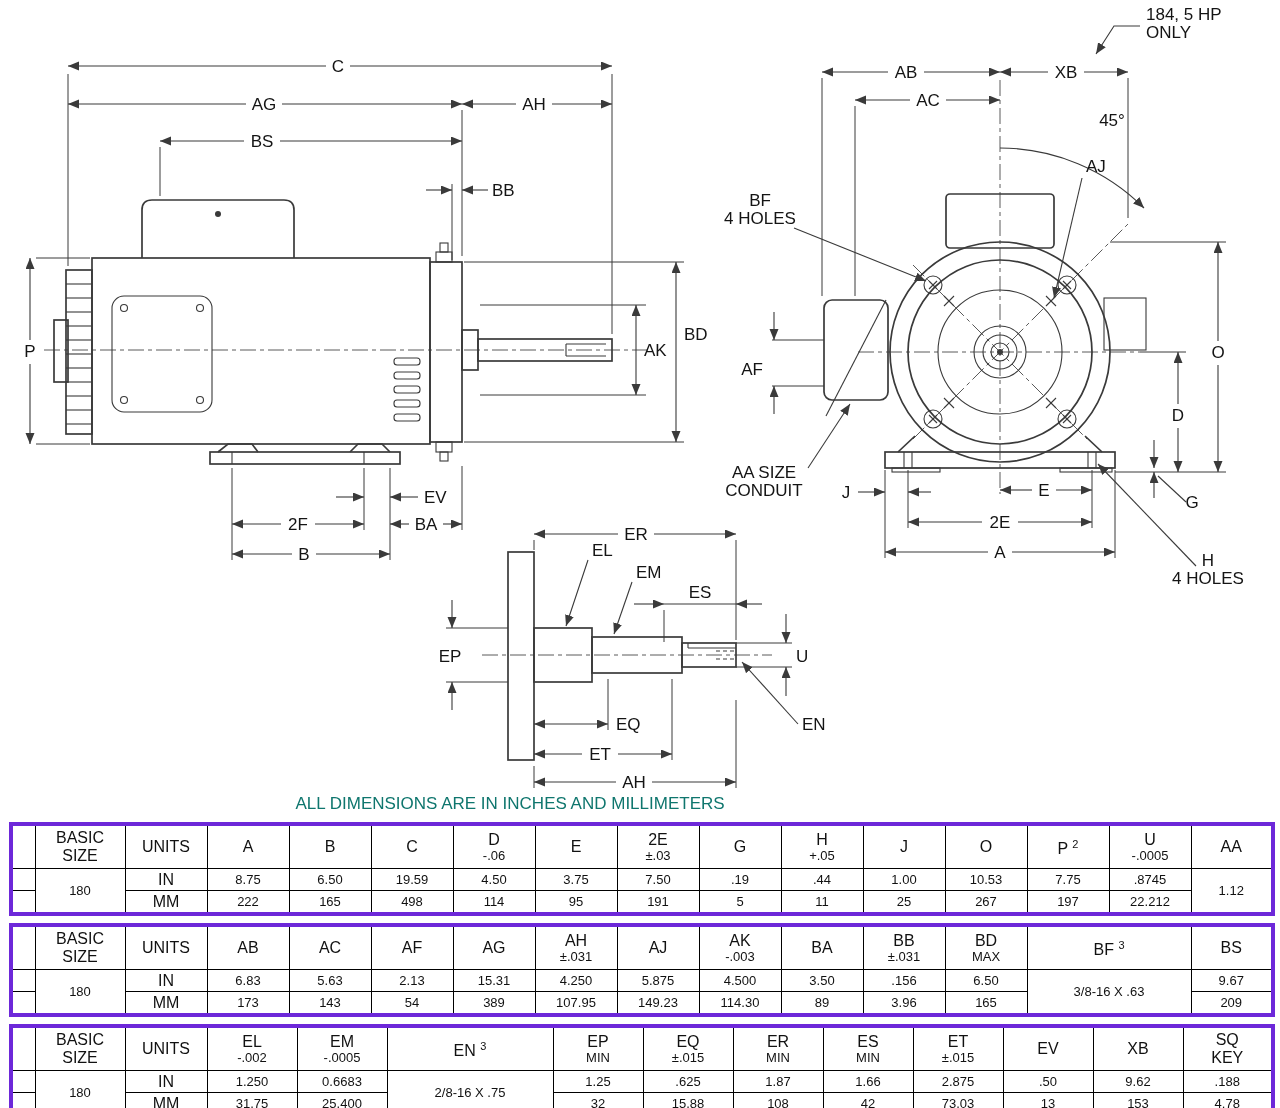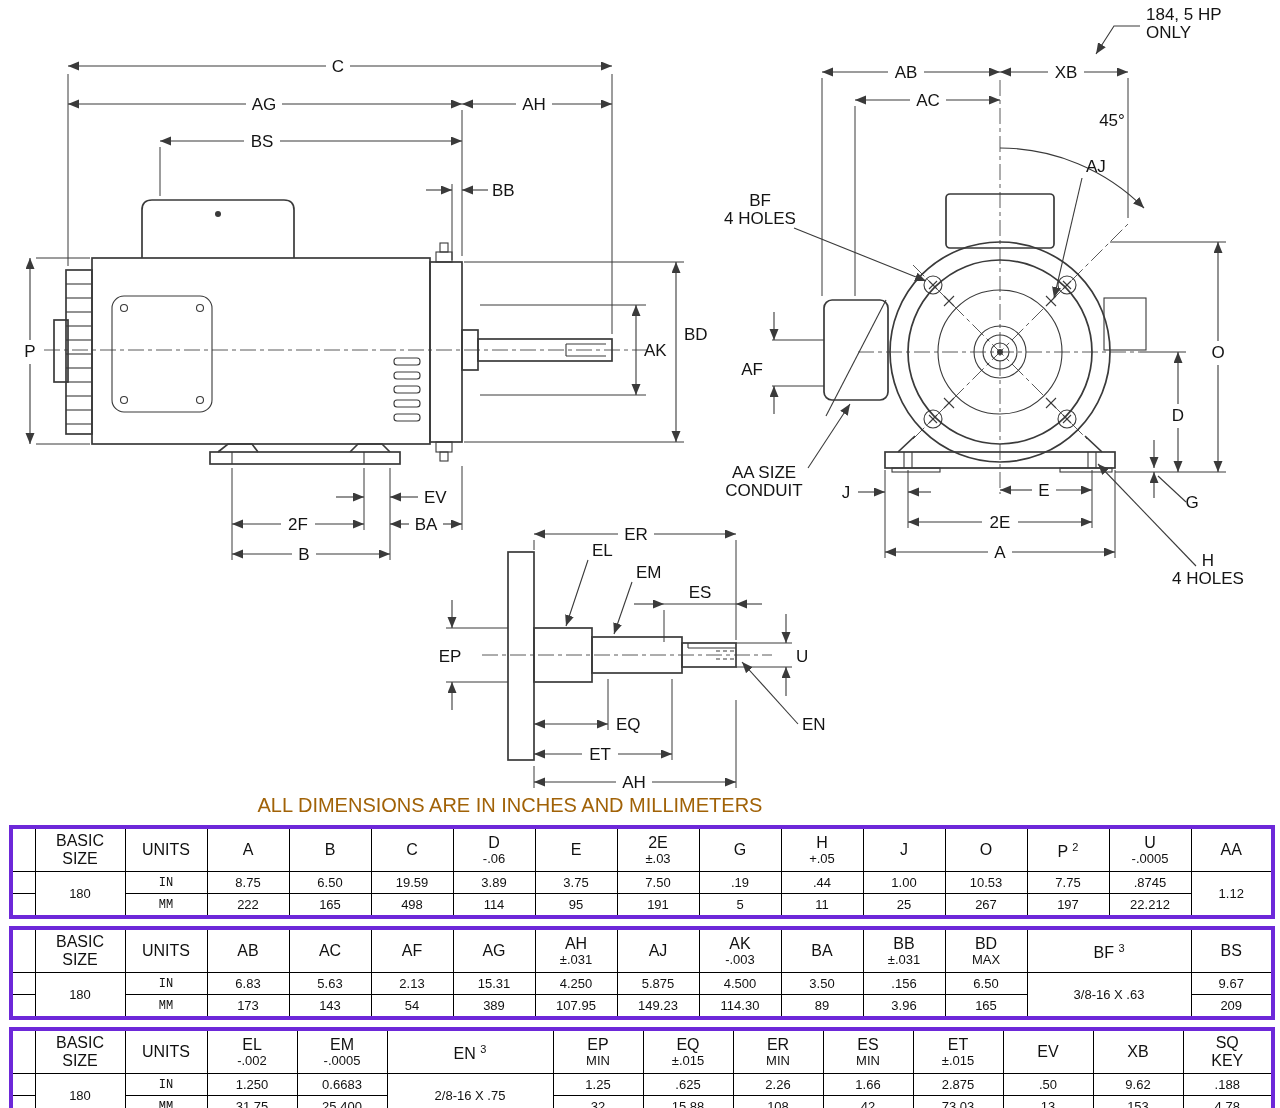--- a/index.html
+++ b/index.html
@@ -6,30 +6,30 @@
   body { width:1280px; font-family:"Liberation Sans", sans-serif; color:#141414; }
   svg { display:block; }
   svg text { font-family:"Liberation Sans", sans-serif; font-size:17px; fill:#141414; }
   .p  { fill:none; stroke:#3a3a3a; stroke-width:1.7; }
   .pt { fill:none; stroke:#3a3a3a; stroke-width:1.1; }
   .d  { fill:none; stroke:#3a3a3a; stroke-width:1.1; }
   .e  { fill:none; stroke:#3a3a3a; stroke-width:1; }
   .cl { fill:none; stroke:#5a5a5a; stroke-width:1; stroke-dasharray:16 4 4 4; }
   .dsh{ stroke-dasharray:4 3; }
   .fdot { fill:#3a3a3a; stroke:none; }
-  .note { width:1020px; text-align:center; font-size:20px; margin:2px 0 8px 0; color:#a16207; }
+  .note { width:1020px; text-align:center; font-size:17px; margin:2px 0 8px 0; color:#0f766e; }
   .tables { margin-left:9px; width:1262px; }
   table.dim { width:1262px; border-collapse:collapse; table-layout:fixed; margin-bottom:7px; border:4px solid #6d28d9; }
   table.dim th, table.dim td { border:1px solid #000; text-align:center; vertical-align:middle; padding:0; font-weight:normal; color:#111; }
   table.dim th { height:42px; }
   .h1 { font-size:16px; line-height:18px; }
   .h1 sup { font-size:11px; }
   .h2 { font-size:13px; line-height:14px; }
   td.data { font-size:13px; height:21px; }
-  td.units { font-size:12px;font-family:Liberation Mono, monospace; }
+  td.units { font-size:16px; }
   td.nc { }
 </style>
 </head>
 <body>
 
 <svg width="1280" height="792" viewBox="0 0 1280 792">
   <defs>
     <marker id="ar" markerUnits="userSpaceOnUse" markerWidth="12" markerHeight="10" refX="11" refY="4.5" orient="auto">
       <path d="M0,0 L11,4.5 L0,9 Z" fill="#3a3a3a"></path>
     </marker>
@@ -392,21 +392,21 @@
             <div class="h1">AA</div>
           </th>
     </tr>
     <tr>
       <td class="nc"></td>
       <td class="data" rowspan="2">180</td>
       <td class="data units">IN</td>
       <td class="data">8.75</td>
       <td class="data">6.50</td>
       <td class="data">19.59</td>
-      <td class="data">3.89</td>
+      <td class="data">4.50</td>
       <td class="data">3.75</td>
       <td class="data">7.50</td>
       <td class="data">.19</td>
       <td class="data">.44</td>
       <td class="data">1.00</td>
       <td class="data">10.53</td>
       <td class="data">7.75</td>
       <td class="data">.8745</td>
       <td class="data" rowspan="2">1.12</td>
     </tr>
@@ -604,21 +604,21 @@
     </tr>
     <tr>
       <td class="nc"></td>
       <td class="data" rowspan="2">180</td>
       <td class="data units">IN</td>
       <td class="data">1.250</td>
       <td class="data">0.6683</td>
       <td class="data" rowspan="2">2/8-16 X .75</td>
       <td class="data">1.25</td>
       <td class="data">.625</td>
-      <td class="data">2.26</td>
+      <td class="data">1.87</td>
       <td class="data">1.66</td>
       <td class="data">2.875</td>
       <td class="data">.50</td>
       <td class="data">9.62</td>
       <td class="data">.188</td>
     </tr>
     <tr>
       <td class="nc"></td>
       <td class="data units">MM</td>
       <td class="data">31.75</td>

